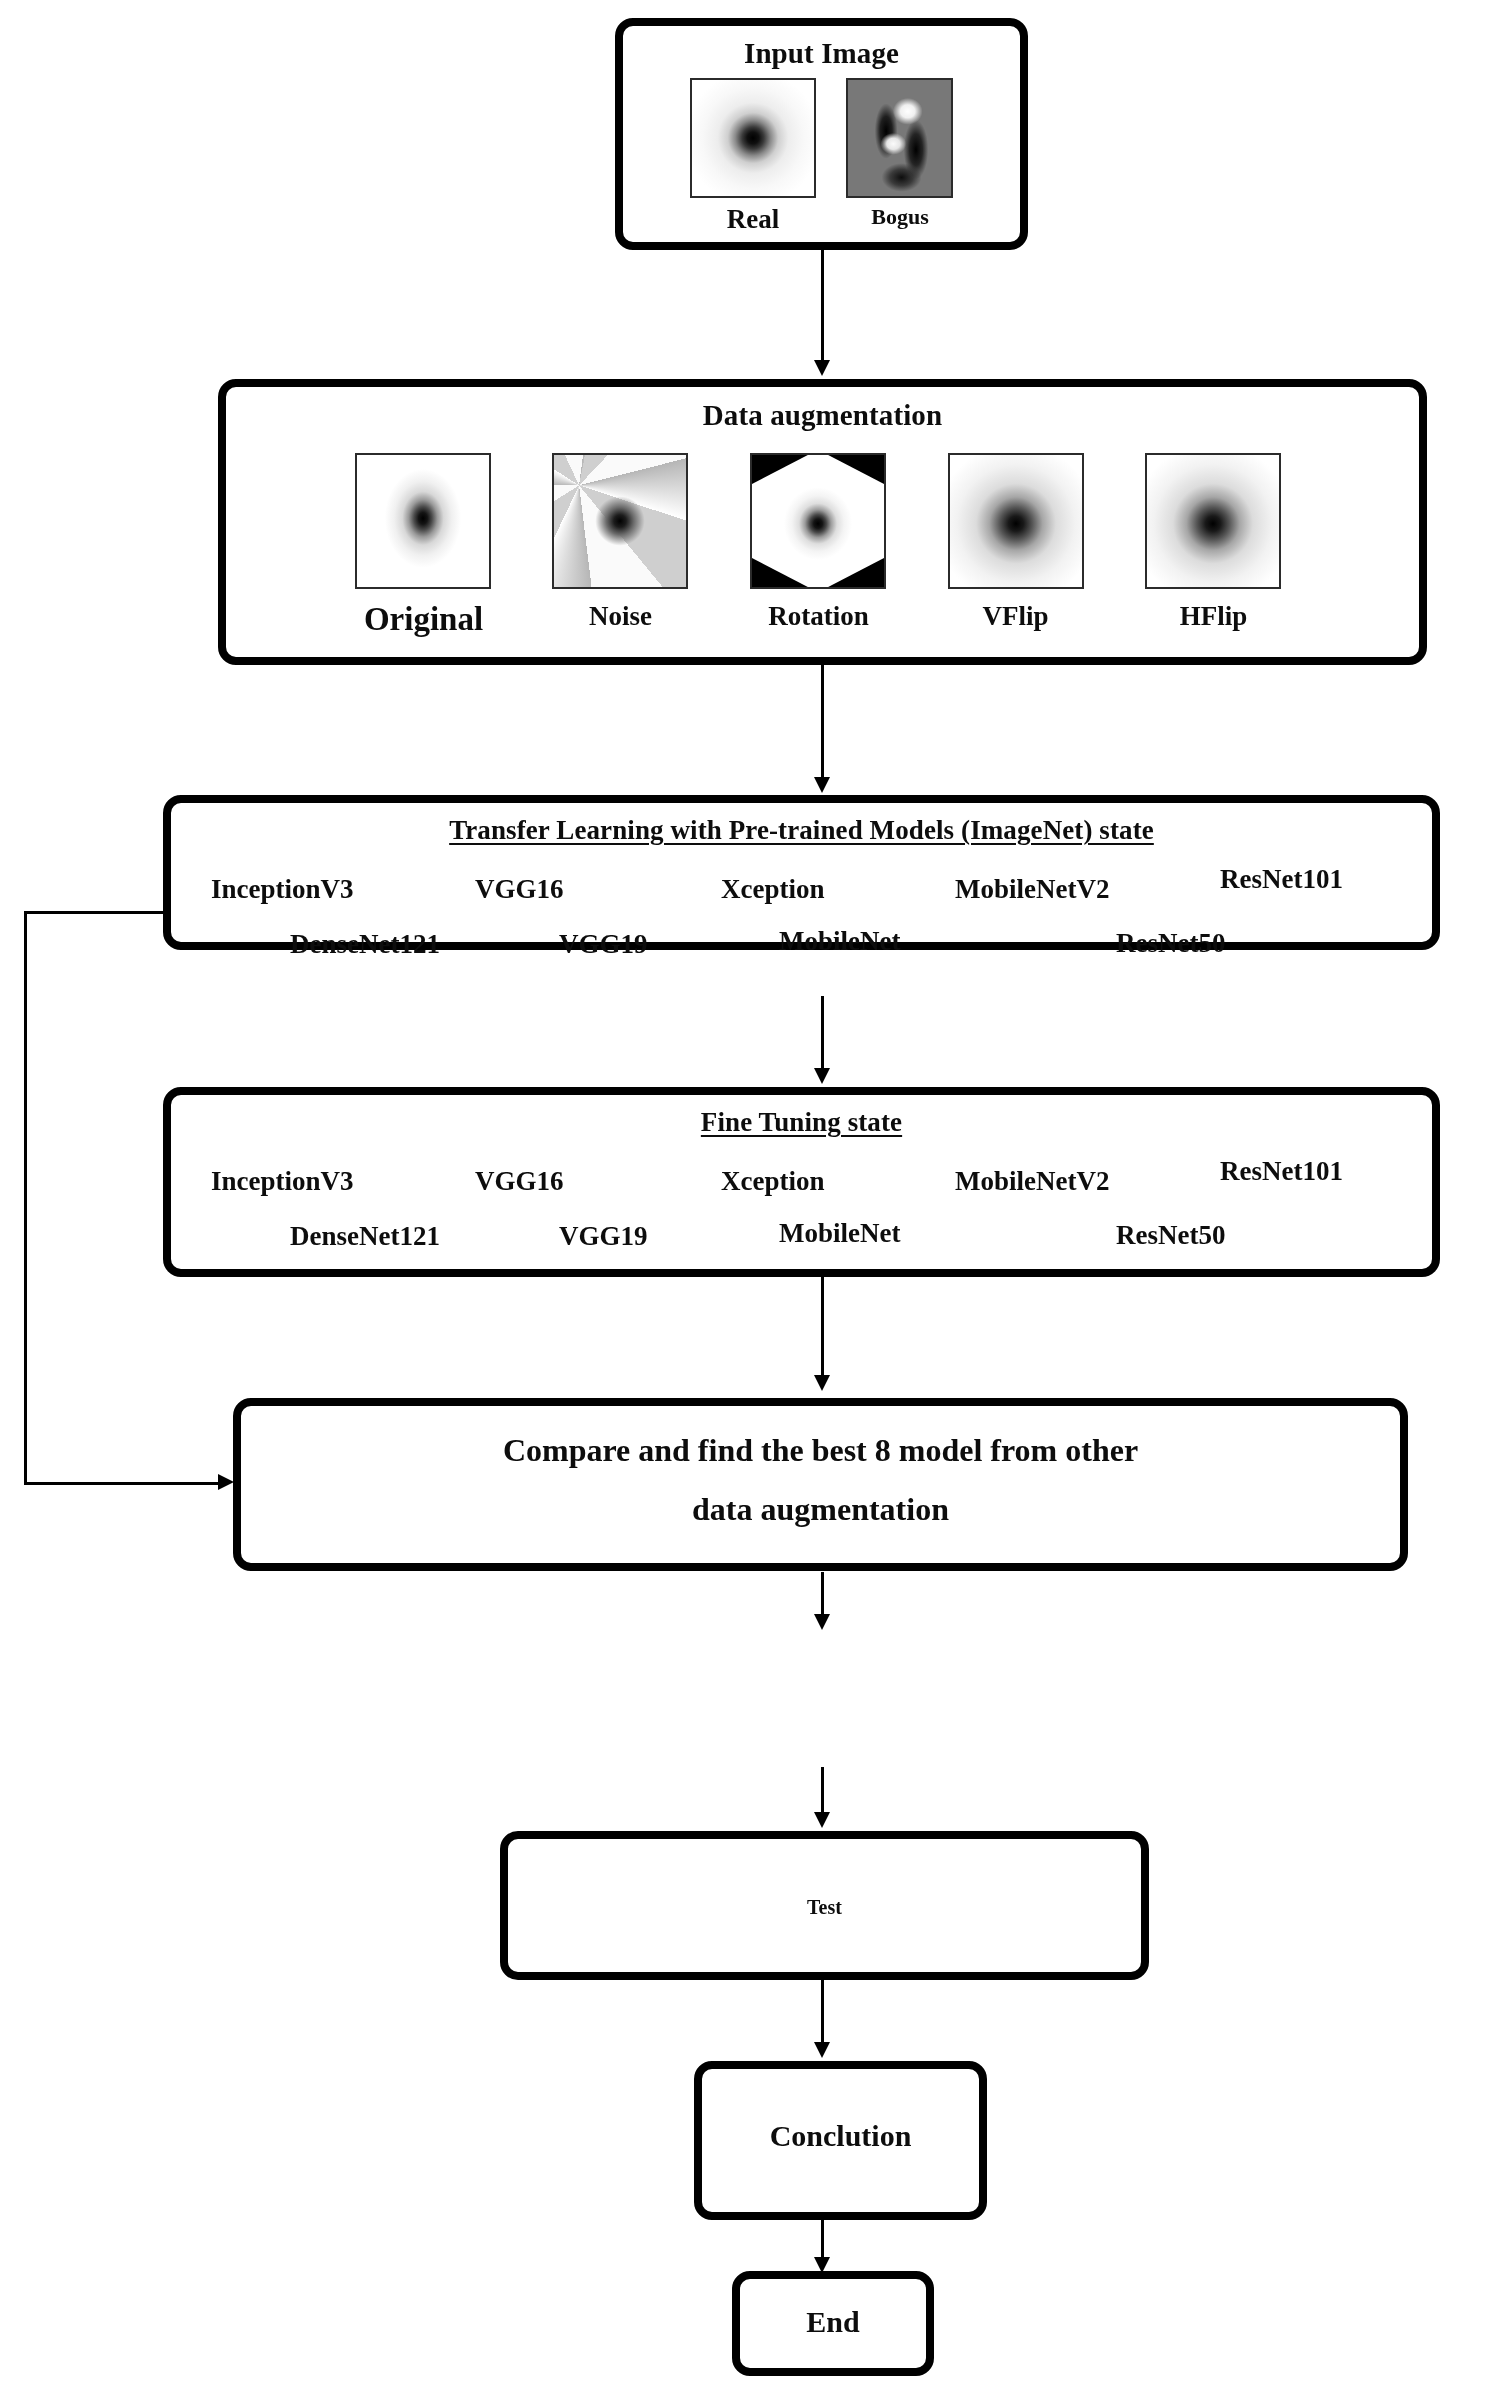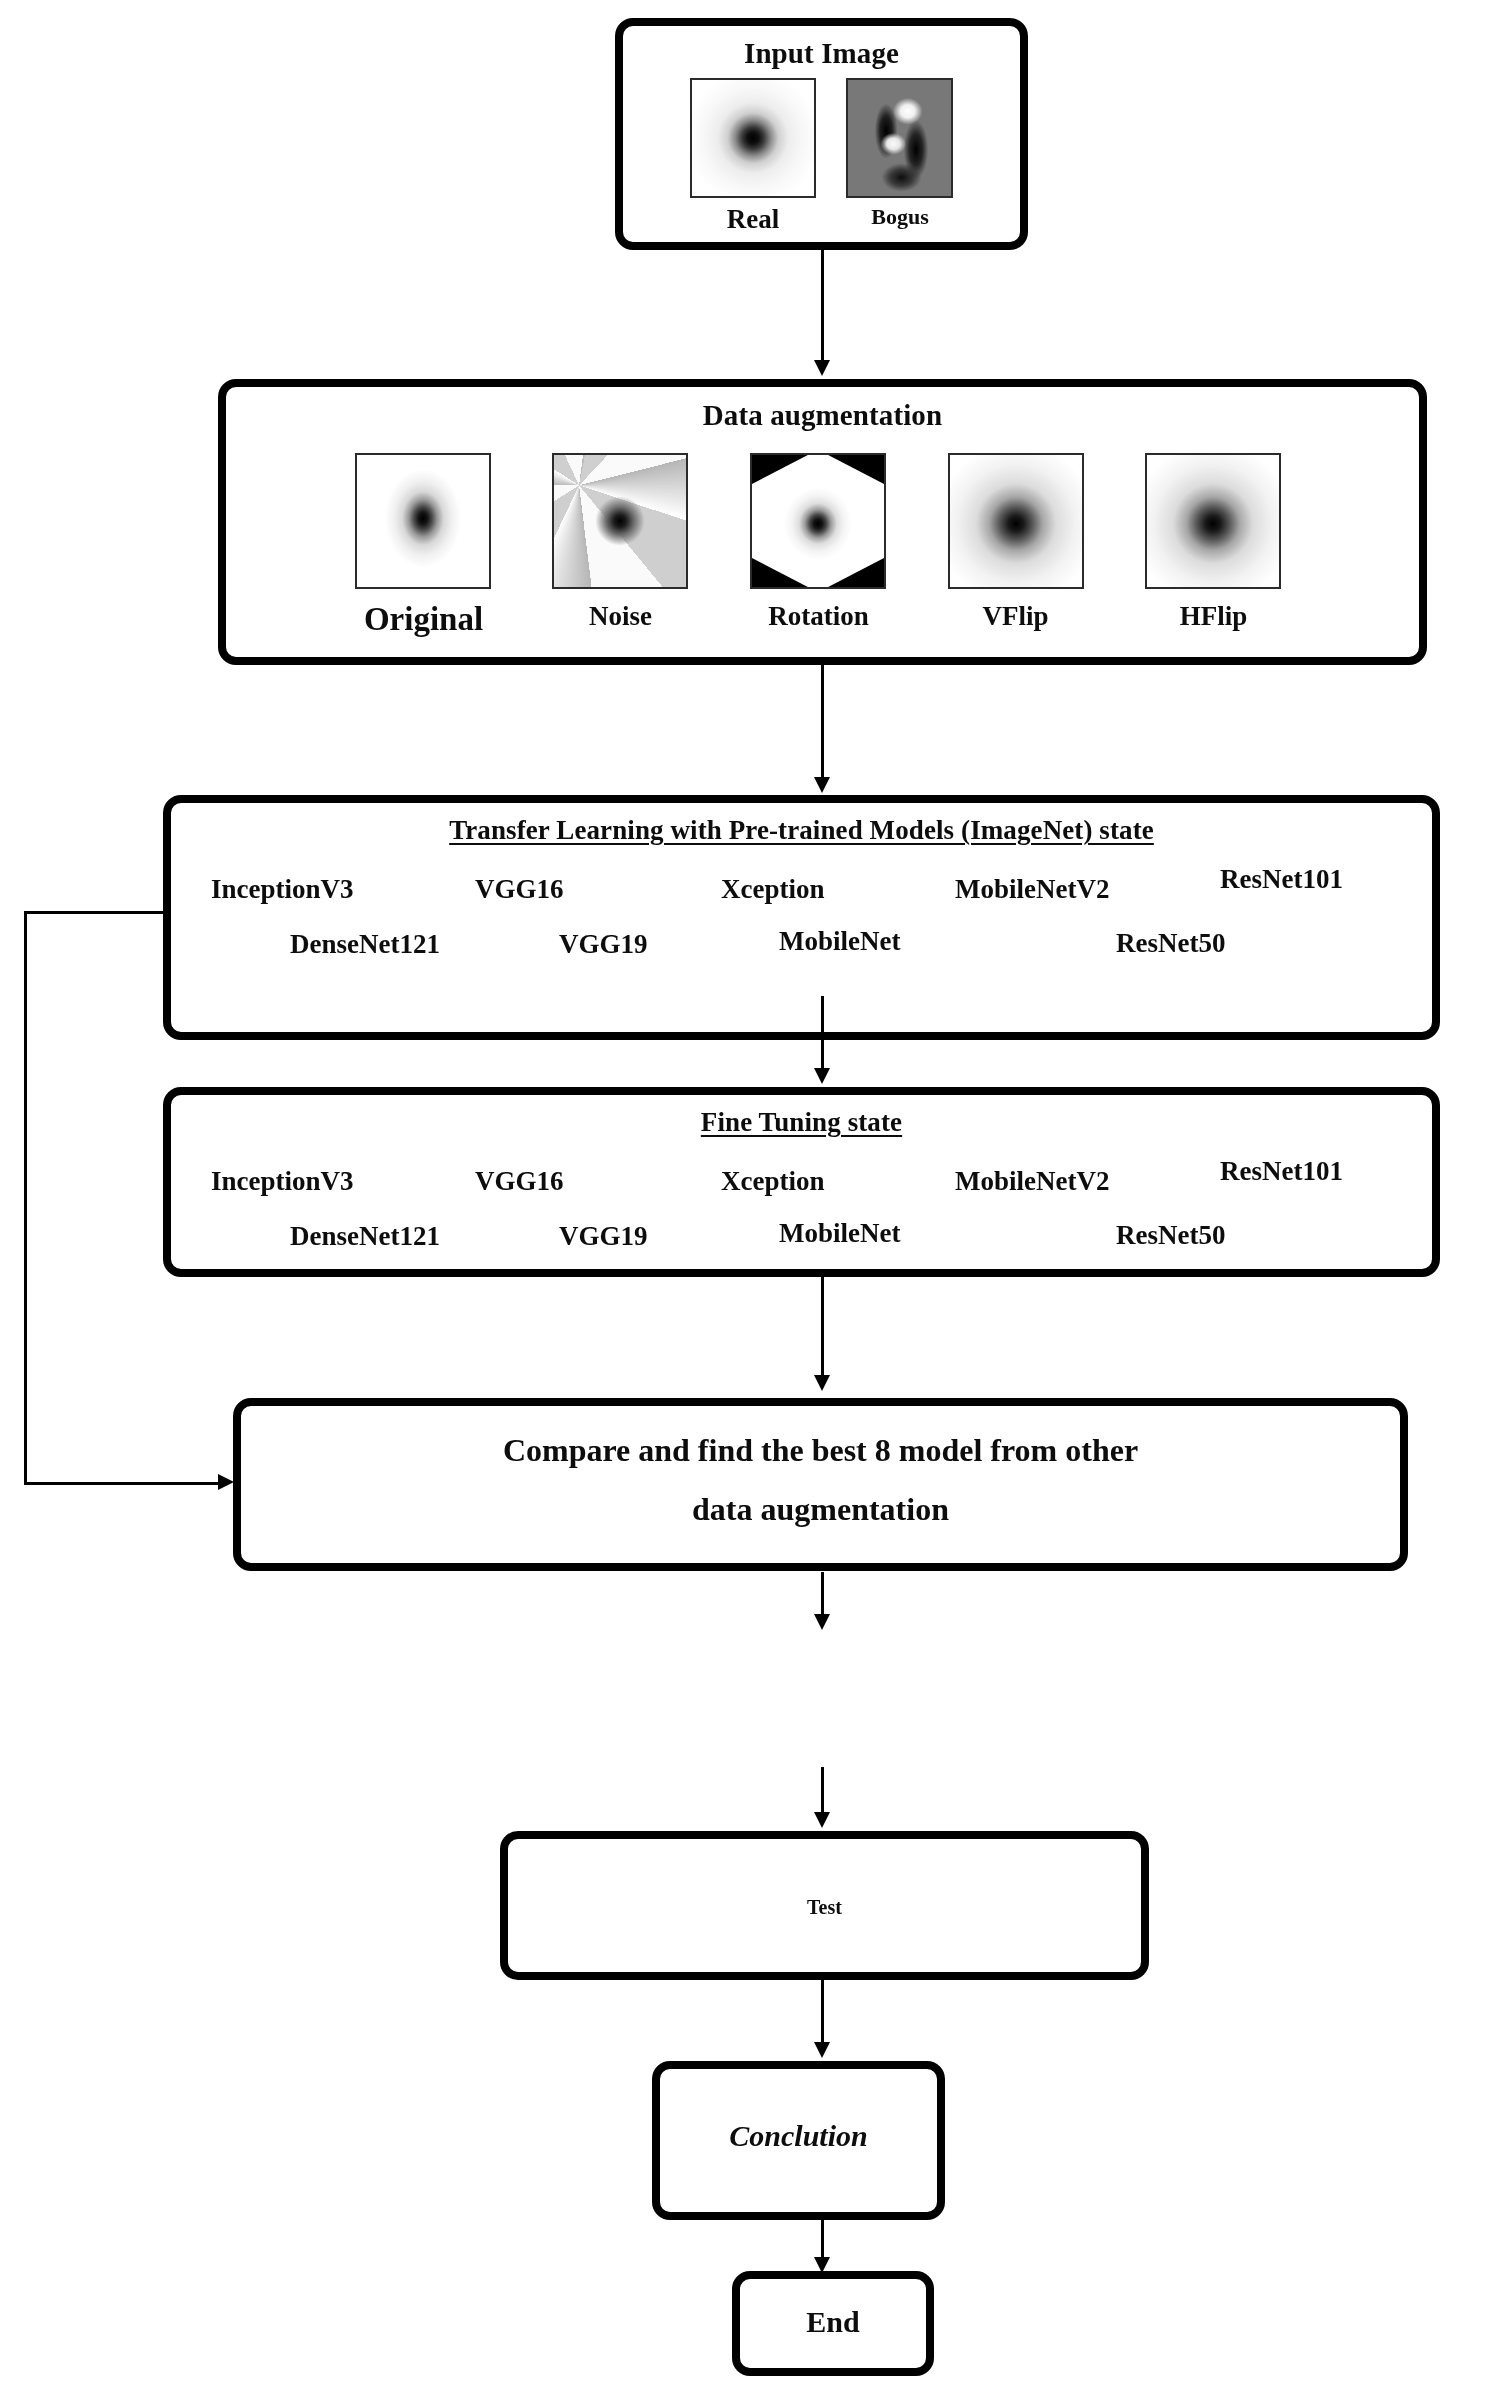--- a/index.html
+++ b/index.html
@@ -193,21 +193,21 @@
 
     <div class="thumb" style="left:919px; top:66px; width:136px; height:136px;">
       <div class="core blob-small"></div>
     </div>
     <div class="thumb-label" style="left:895px; top:214px; width:185px; font-size:27px;">HFlip</div>
   </div>
 
   <div class="vline" style="left:821px; top:664px; height:119px;"></div>
   <div class="arrow-down" style="left:814px; top:777px;"></div>
 
-  <div class="fbox thick" style="left:163px; top:795px; width:1277px; height:245px;text-decoration:underline;">
+  <div class="fbox thick" style="left:163px; top:795px; width:1277px; height:155px;text-decoration:underline;">
     <div class="box-title underline" style="top:12px; font-size:27px;">Transfer Learning with Pre-trained Models (ImageNet) state</div>
 
     <div class="model" style="left:40px; top:71px; font-size:27px;">InceptionV3</div>
     <div class="model" style="left:304px; top:71px; font-size:27px;">VGG16</div>
     <div class="model" style="left:550px; top:71px; font-size:27px;">Xception</div>
     <div class="model" style="left:784px; top:71px; font-size:27px;">MobileNetV2</div>
     <div class="model" style="left:1049px; top:61px; font-size:27px;">ResNet101</div>
 
     <div class="model" style="left:119px; top:126px; font-size:27px;">DenseNet121</div>
     <div class="model" style="left:388px; top:126px; font-size:27px;">VGG19</div>
@@ -253,21 +253,21 @@
   <div class="vline" style="left:821px; top:1767px; height:51px;"></div>
   <div class="arrow-down" style="left:814px; top:1812px;"></div>
 
   <div class="fbox thick" style="left:500px; top:1831px; width:649px; height:149px;">
     <div class="ctr-text" style="top:57px; font-size:20px;">Test</div>
   </div>
 
   <div class="vline" style="left:821px; top:1980px; height:67px;"></div>
   <div class="arrow-down" style="left:814px; top:2042px;"></div>
 
-  <div class="fbox thick" style="left:652px; top:2061px; width:293px; height:159px;font-style:italic;">
+  <div class="fbox thick" style="left:694px; top:2061px; width:293px; height:159px;">
     <div class="ctr-text" style="top:50px; font-size:30px;">Conclution</div>
   </div>
 
   <div class="vline" style="left:821px; top:2220px; height:41px;"></div>
   <div class="arrow-down" style="left:814px; top:2257px;"></div>
 
   <div class="fbox thick" style="left:732px; top:2271px; width:202px; height:105px;text-decoration:underline;">
     <div class="ctr-text" style="top:25.5px; font-size:30px;">End</div>
   </div>
 

